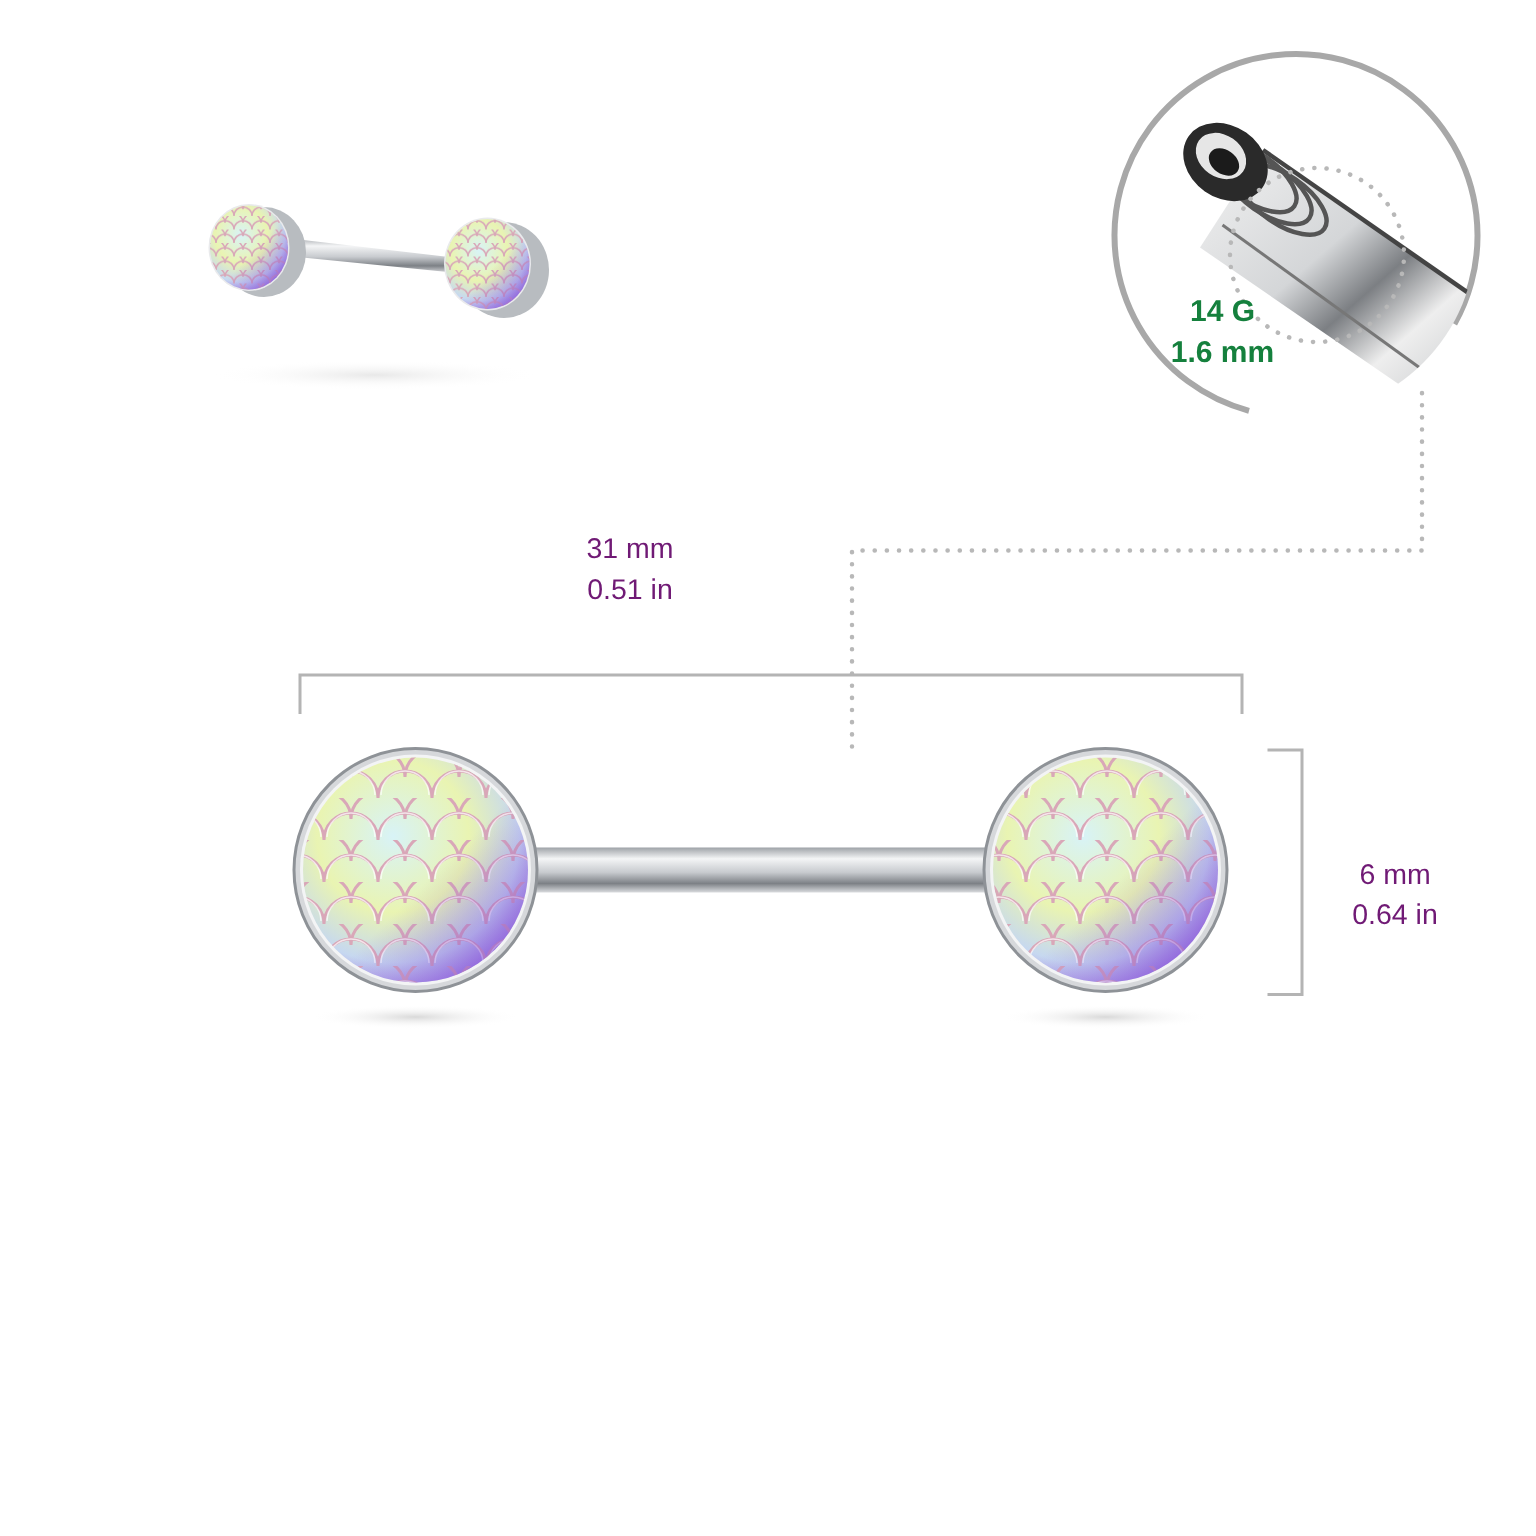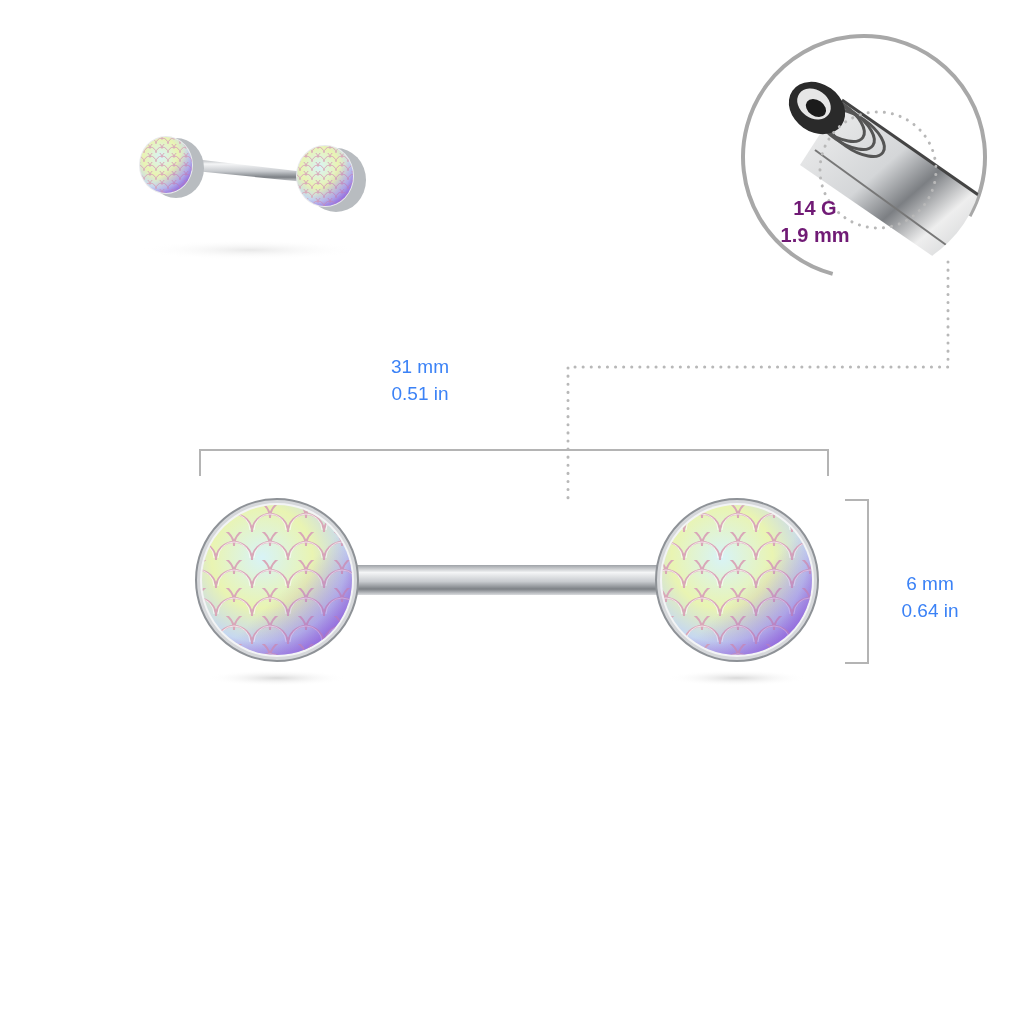--- a/index.html
+++ b/index.html
@@ -2,24 +2,24 @@
 <html><head>
   <meta charset="utf-8">
   <style>
     html, body { margin: 0; padding: 0; }
     body {
       width: 1024px; height: 1024px; background: #ffffff; position: relative; overflow: hidden;
       font-family: "Liberation Sans", sans-serif;
     }
     .abs { position: absolute; }
     .dim-text {
-      color: #3b82f6; font-size: 19px; line-height: 27px; text-align: center;
+      color: #701a75; font-size: 19px; line-height: 27px; text-align: center;
     }
     .gauge-text {
-      color: #701a75; font-size: 20px; font-weight: bold; line-height: 27px; text-align: center;
+      color: #15803d; font-size: 20px; font-weight: bold; line-height: 27px; text-align: center;
     }
     svg { display: block; }
   </style>
 </head>
 <body>
 
 <svg class="abs" style="left:0;top:0" width="1024" height="1024">
   <defs>
     <linearGradient id="barGrad" x1="0" y1="0" x2="0" y2="1">
       <stop offset="0" stop-color="#9ea2a7"></stop>
@@ -145,14 +145,14 @@
   <div>0.51 in</div>
 </div>
 
 <div class="abs dim-text" style="left:870px;top:570px;width:120px;">
   <div>6 mm</div>
   <div>0.64 in</div>
 </div>
 
 <div class="abs gauge-text" style="left:765px;top:195px;width:100px;">
   <div>14 G</div>
-  <div>1.9 mm</div>
+  <div>1.6 mm</div>
 </div>
 
 </body></html>

